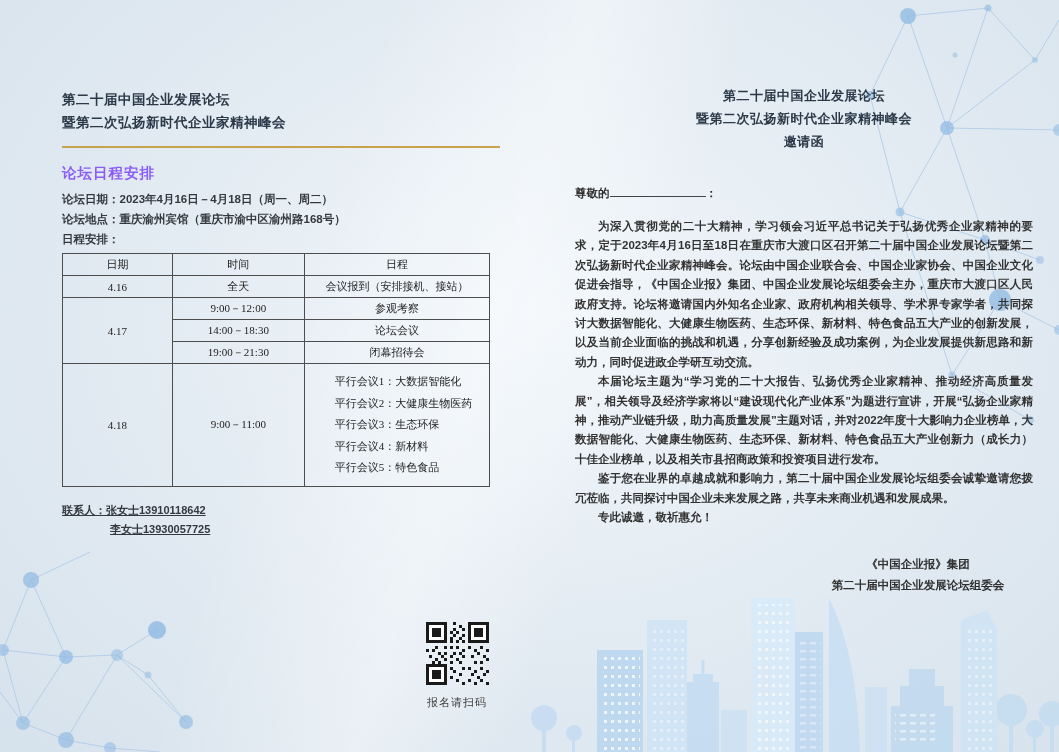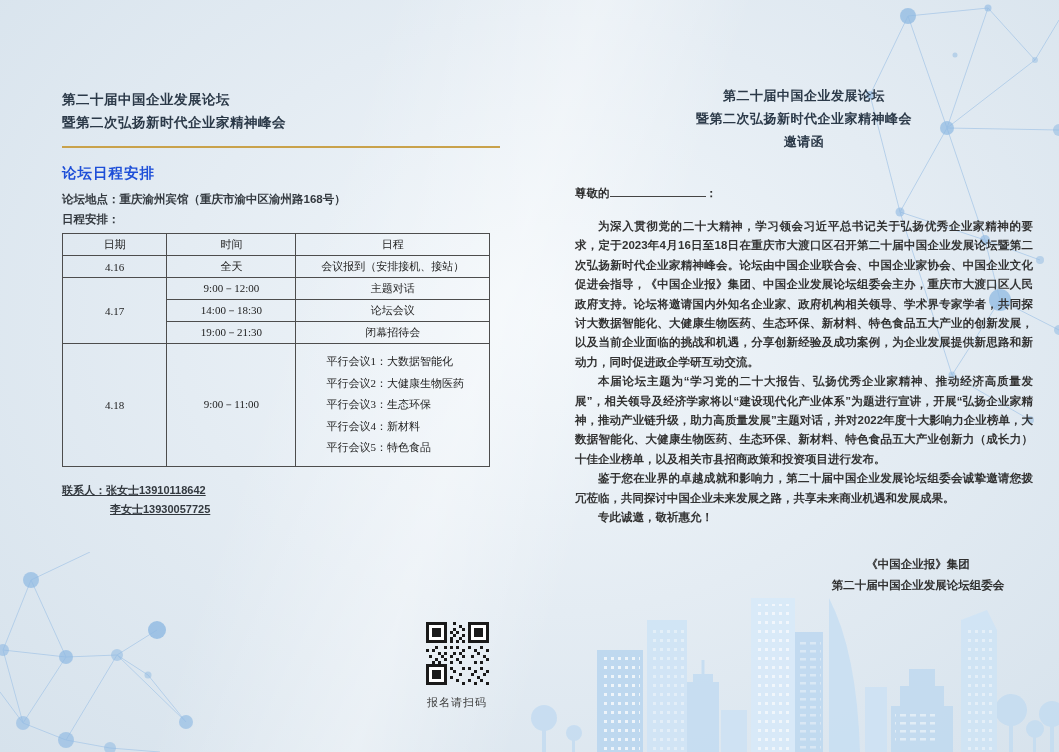--- a/index.html
+++ b/index.html
@@ -17,25 +17,25 @@
   }
   .deco{position:absolute;pointer-events:none;}
   .net-tr{top:0;right:0;}
   .net-bl{left:0;bottom:0;}
   .skyline{right:0;bottom:0;opacity:.85;}
 
   
   .left-page{position:absolute;left:62px;top:88px;width:440px;z-index:2;}
   .doc-title{font-size:13.5px;font-weight:700;color:#2b3948;line-height:23px;letter-spacing:.5px;}
   .gold-line{margin-top:12px;width:438px;height:2px;background:#c9a24b;}
-  .gold-heading{margin-top:16px;font-size:14.5px;font-weight:700;color:#1d4ed8;letter-spacing:1px;}
+  .gold-heading{margin-top:16px;font-size:14.5px;font-weight:700;color:#8b5cf6;letter-spacing:1px;}
   .info{margin-top:6px;font-size:11.5px;font-weight:700;color:#33393f;line-height:20px;}
   .sched{margin-top:4px;width:428px;border-collapse:collapse;
          font-family:"Liberation Serif","DejaVu Serif",serif;font-size:11px;color:#222;}
-  .sched th,.sched td{border:1px solid #4d4d4d;text-align:center;font-weight:400;height:21px;padding:0 8px;}
+  .sched th,.sched td{border:1px solid #4d4d4d;text-align:center;font-weight:400;height:21px;padding:0 16px;}
   .col-date{width:95px;}
   .col-time{width:122px;}
   .col-prog{width:193px;}
   .parallel-cell{text-align:left !important;padding:7px 0 7px 30px !important;line-height:21.5px;}
   .contacts{margin-top:14px;font-size:11px;font-weight:700;color:#33393f;line-height:19.5px;text-decoration:underline;}
   .contacts .indent{padding-left:48px;}
 
   .qr-block{position:absolute;left:412px;top:622px;width:90px;text-align:center;z-index:2;}
   .qr-caption{margin-top:6px;font-size:11px;color:#3c3c3c;letter-spacing:1px;}
 
@@ -175,40 +175,41 @@
 </svg>
 
 <div class="left-page">
   <div class="doc-title">
     <div>第二十届中国企业发展论坛</div>
     <div>暨第二次弘扬新时代企业家精神峰会</div>
   </div>
   <div class="gold-line"></div>
   <div class="gold-heading">论坛日程安排</div>
   <div class="info">
+    <div>论坛日期：2023年4月16日－4月18日（周一、周二）</div>
     <div>论坛地点：重庆渝州宾馆（重庆市渝中区渝州路168号）</div>
     <div>日程安排：</div>
   </div>
 
   <table class="sched">
     <tbody>
         <tr>
       <th class="col-date">日期</th>
       <th class="col-time">时间</th>
       <th class="col-prog">日程</th>
     </tr>
     <tr>
       <td>4.16</td>
       <td>全天</td>
       <td>会议报到（安排接机、接站）</td>
     </tr>
     <tr>
       <td rowspan="3">4.17</td>
       <td>9:00－12:00</td>
-      <td>主题对话</td>
+      <td>参观考察</td>
     </tr>
     <tr>
       <td>14:00－18:30</td>
       <td>论坛会议</td>
     </tr>
     <tr>
       <td>19:00－21:30</td>
       <td>闭幕招待会</td>
     </tr>
     <tr>

